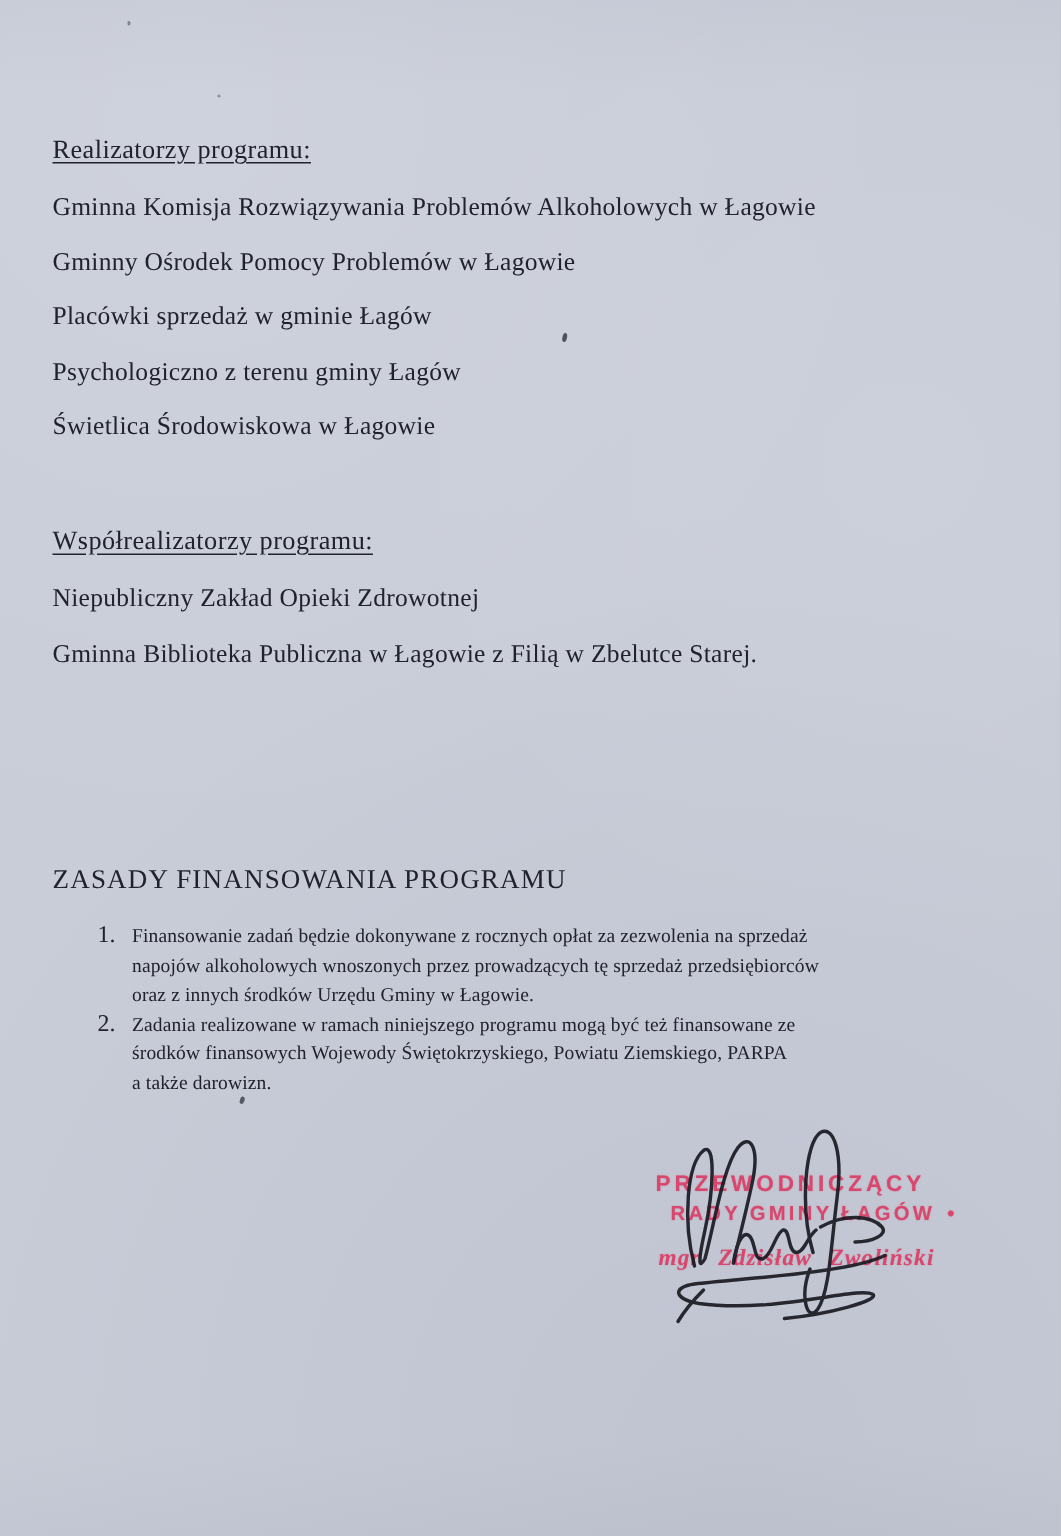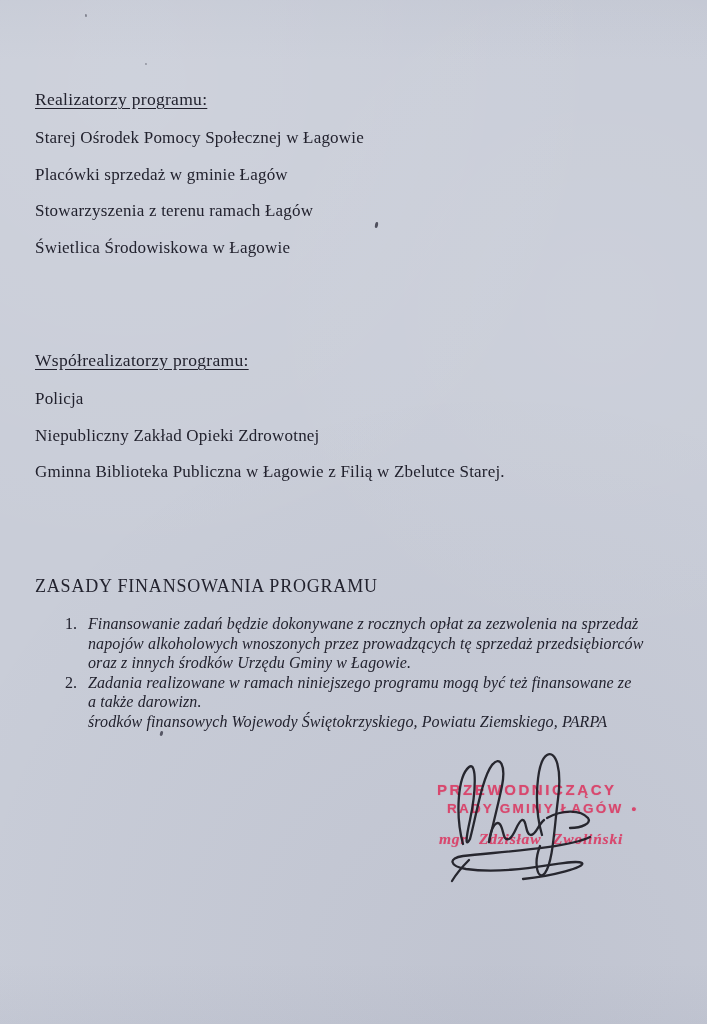--- a/index.html
+++ b/index.html
@@ -29,21 +29,21 @@
   .sec p{margin:0 0 15px 0;font-size:17px;line-height:21.5px;letter-spacing:0.2px;}
   .fin{position:absolute;left:35px;top:576px;width:650px;}
   .fin h2{
     font-size:18px;font-weight:normal;margin:0;
     letter-spacing:0.8px;
     font-family:Liberation Serif, serif;
   }
   .fin .list{margin-top:17px;}
   .fin .item{display:flex;margin:0;}
   .fin .num{width:53px;box-sizing:border-box;padding-left:30px;font-size:16px;line-height:19.5px;flex:none;}
-  .fin .lines{font-size:16px;line-height:19.5px;letter-spacing:0.1px;font-style:italic;}
+  .fin .lines{font-size:13px;line-height:19.5px;letter-spacing:0.1px;}
   .stamp{
     position:absolute;left:437px;top:781px;width:210px;
     color:#d8486e;
   }
   .stamp .l1{
     font-family:"Liberation Sans", sans-serif;font-weight:bold;
     font-size:15px;letter-spacing:2.6px;white-space:nowrap;
     text-shadow:0 0 1px rgba(216,72,110,0.55);
   }
   .stamp .l2{
@@ -66,50 +66,50 @@
   .speck.c{left:85px;top:14px;width:2px;height:3px;opacity:.5;}
   .speck.d{left:145px;top:63px;width:2px;height:2px;opacity:.4;}
 </style>
 </head>
 <body>
 
 <div class="page">
 
   <section class="sec" style="top:89px">
     <h2>Realizatorzy programu:</h2>
-    <p>Starej Ośrodek Pomocy Społecznej w Łagowie</p>
+    <p>Gminna Komisja Rozwiązywania Problemów Alkoholowych w Łagowie</p>
+    <p>Gminny Ośrodek Pomocy Problemów w Łagowie</p>
     <p>Placówki sprzedaż w gminie Łagów</p>
-    <p>Stowarzyszenia z terenu ramach Łagów</p>
+    <p>Psychologiczno z terenu gminy Łagów</p>
     <p>Świetlica Środowiskowa w Łagowie</p>
   </section>
 
   <section class="sec" style="top:350px">
     <h2>Współrealizatorzy programu:</h2>
-    <p>Policja</p>
     <p>Niepubliczny Zakład Opieki Zdrowotnej</p>
     <p>Gminna Biblioteka Publiczna w Łagowie z Filią w Zbelutce Starej.</p>
   </section>
 
   <section class="fin">
     <h2>ZASADY FINANSOWANIA PROGRAMU</h2>
     <div class="list">
       <div class="item">
         <div class="num">1.</div>
         <div class="lines">
           <div>Finansowanie zadań będzie dokonywane z rocznych opłat za zezwolenia na sprzedaż</div>
           <div>napojów alkoholowych wnoszonych przez prowadzących tę sprzedaż przedsiębiorców</div>
           <div>oraz z innych środków Urzędu Gminy w Łagowie.</div>
         </div>
       </div>
       <div class="item">
         <div class="num">2.</div>
         <div class="lines">
           <div>Zadania realizowane w ramach niniejszego programu mogą być też finansowane ze</div>
+          <div>środków finansowych Wojewody Świętokrzyskiego, Powiatu Ziemskiego, PARPA</div>
           <div>a także darowizn.</div>
-          <div>środków finansowych Wojewody Świętokrzyskiego, Powiatu Ziemskiego, PARPA</div>
         </div>
       </div>
     </div>
   </section>
 
   <div class="stamp">
     <div class="l1">PRZEWODNICZĄCY</div>
     <div class="l2"><span>RADY GMINY ŁAGÓW</span><span class="dot">•</span></div>
     <div class="l3">mgr Zdzisław Zwoliński</div>
   </div>

